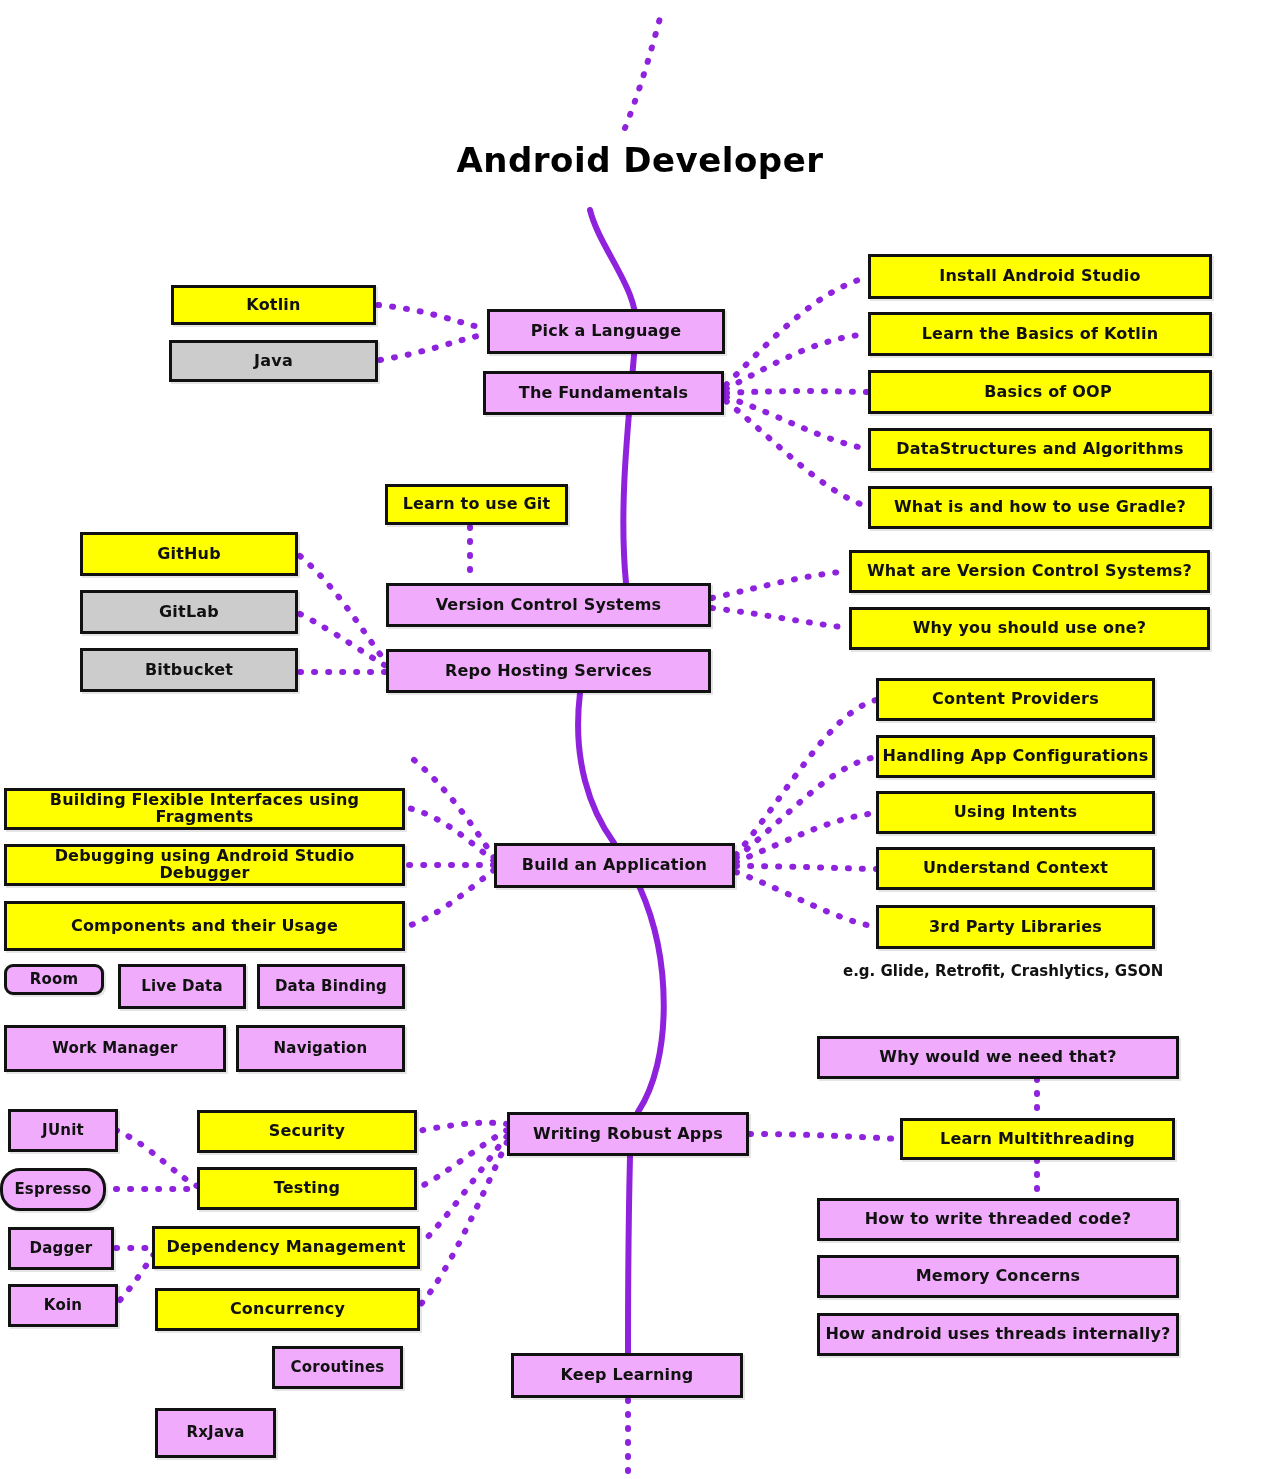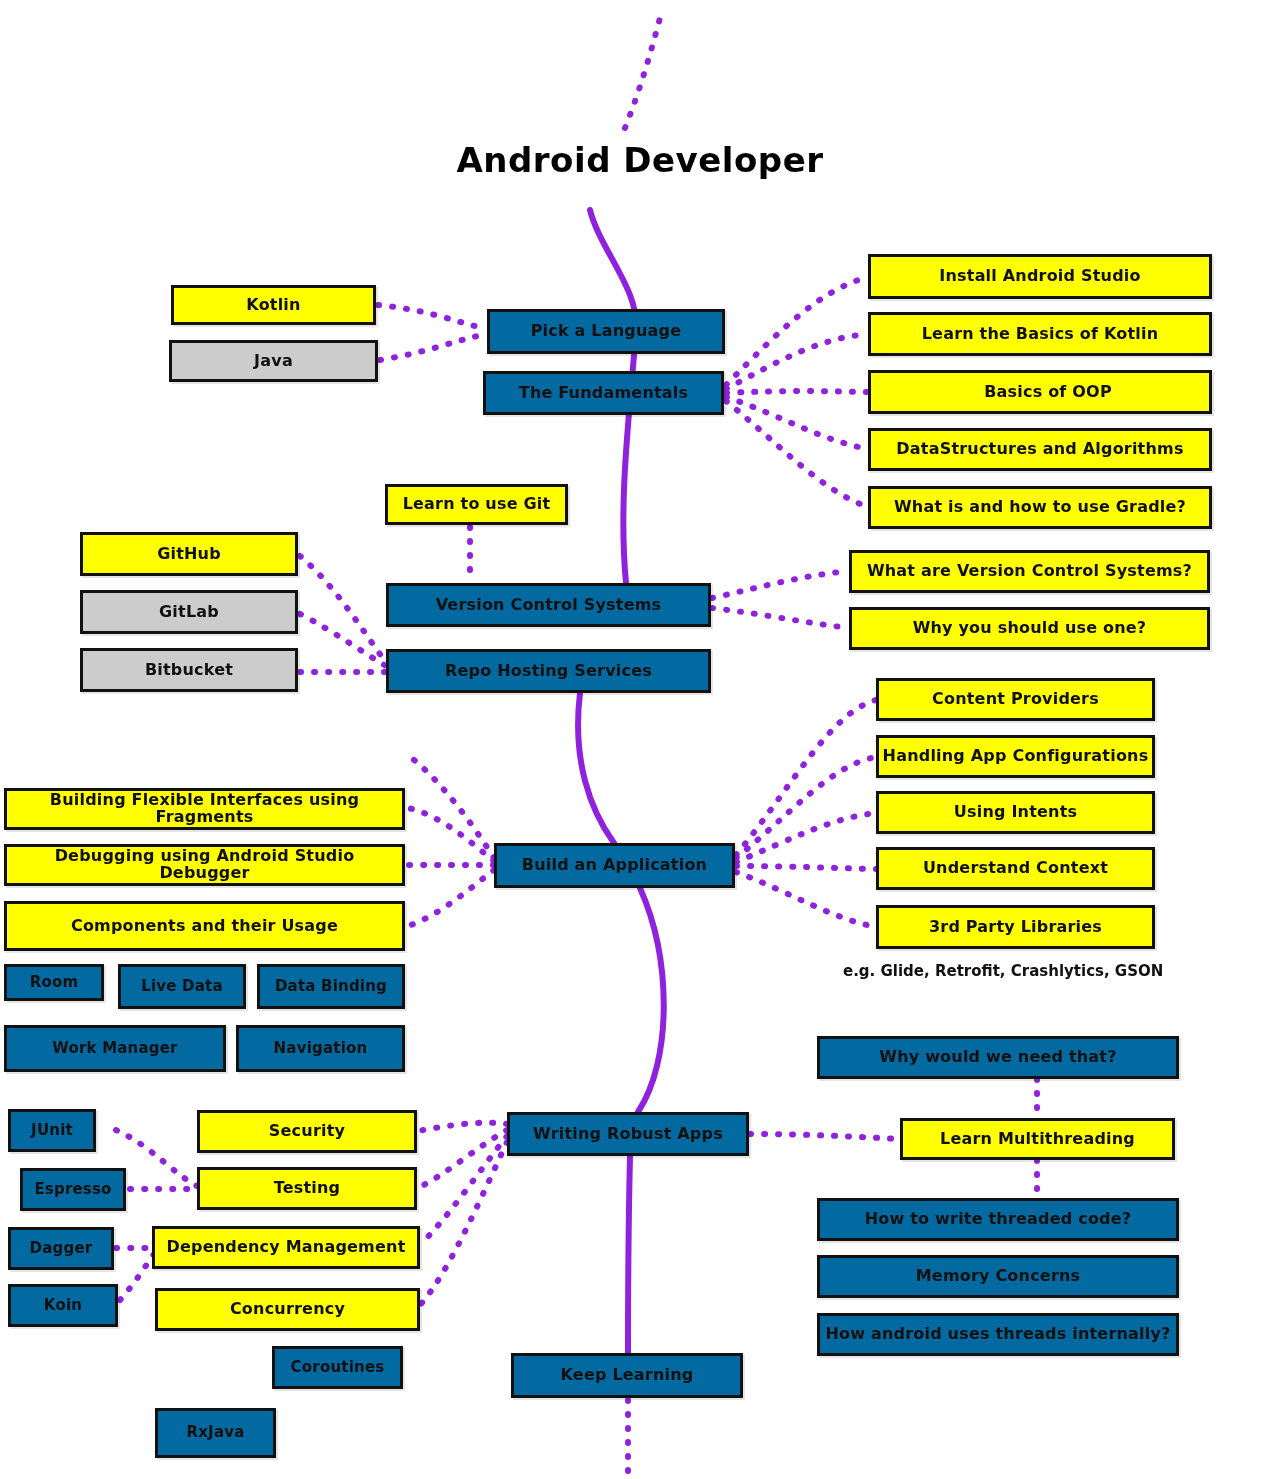--- a/index.html
+++ b/index.html
@@ -17,21 +17,21 @@
     display:flex;align-items:center;justify-content:center;
     text-align:center;
     font-weight:bold;
     color:#111111;
     letter-spacing:.2px;
     line-height:1.05;
     z-index:5;
     box-shadow:2px 2px 0 rgba(0,0,0,.10);
   }
   .yellow{background:#ffff00;}
-  .cream{background:#0369a1;}
+  .cream{background:#f0abfc;}
   .gray{background:#cccccc;}
 
   .fs16{font-size:16px;}
   .fs15{font-size:15px;}
 
   #title{
     position:absolute;
     left:0;right:0;top:140px;
     text-align:center;
     font-size:34px;
@@ -172,21 +172,21 @@
     </div>
     <div class="node yellow fs16" style="left: 4px; top: 788px; width: 401px; height: 42px;">
       <span>Building Flexible Interfaces using Fragments</span>
     </div>
     <div class="node yellow fs16" style="left: 4px; top: 844px; width: 401px; height: 42px;">
       <span>Debugging using Android Studio Debugger</span>
     </div>
     <div class="node yellow fs16" style="left: 4px; top: 901px; width: 401px; height: 50px;">
       <span>Components and their Usage</span>
     </div>
-    <div class="node cream fs15" style="left: 4px; top: 964px; width: 100px; height: 37px;">
+    <div class="node cream fs15" style="left: 4px; top: 964px; width: 100px; height: 31px; border-radius: 9px;">
       <span>Room</span>
     </div>
     <div class="node cream fs15" style="left: 118px; top: 964px; width: 128px; height: 45px;">
       <span>Live Data</span>
     </div>
     <div class="node cream fs15" style="left: 257px; top: 964px; width: 148px; height: 45px;">
       <span>Data Binding</span>
     </div>
     <div class="node cream fs15" style="left: 4px; top: 1025px; width: 222px; height: 47px;">
       <span>Work Manager</span>
@@ -205,24 +205,24 @@
     </div>
     <div class="node yellow fs16" style="left: 876px; top: 791px; width: 279px; height: 43px;">
       <span>Using Intents</span>
     </div>
     <div class="node yellow fs16" style="left: 876px; top: 847px; width: 279px; height: 43px;">
       <span>Understand Context</span>
     </div>
     <div class="node yellow fs16" style="left: 876px; top: 905px; width: 279px; height: 44px;">
       <span>3rd Party Libraries</span>
     </div>
-    <div class="node cream fs15" style="left: 8px; top: 1109px; width: 88px; height: 43px;">
+    <div class="node cream fs15" style="left: 8px; top: 1109px; width: 110px; height: 43px;">
       <span>JUnit</span>
     </div>
-    <div class="node cream fs15" style="left: 20px; top: 1168px; width: 106px; height: 43px;">
+    <div class="node cream fs15" style="left: 0; top: 1168px; width: 106px; height: 43px; border-radius: 20px;">
       <span>Espresso</span>
     </div>
     <div class="node cream fs15" style="left: 8px; top: 1227px; width: 106px; height: 43px;">
       <span>Dagger</span>
     </div>
     <div class="node cream fs15" style="left: 8px; top: 1284px; width: 110px; height: 43px;">
       <span>Koin</span>
     </div>
     <div class="node yellow fs16" style="left: 197px; top: 1110px; width: 220px; height: 43px;">
       <span>Security</span>

